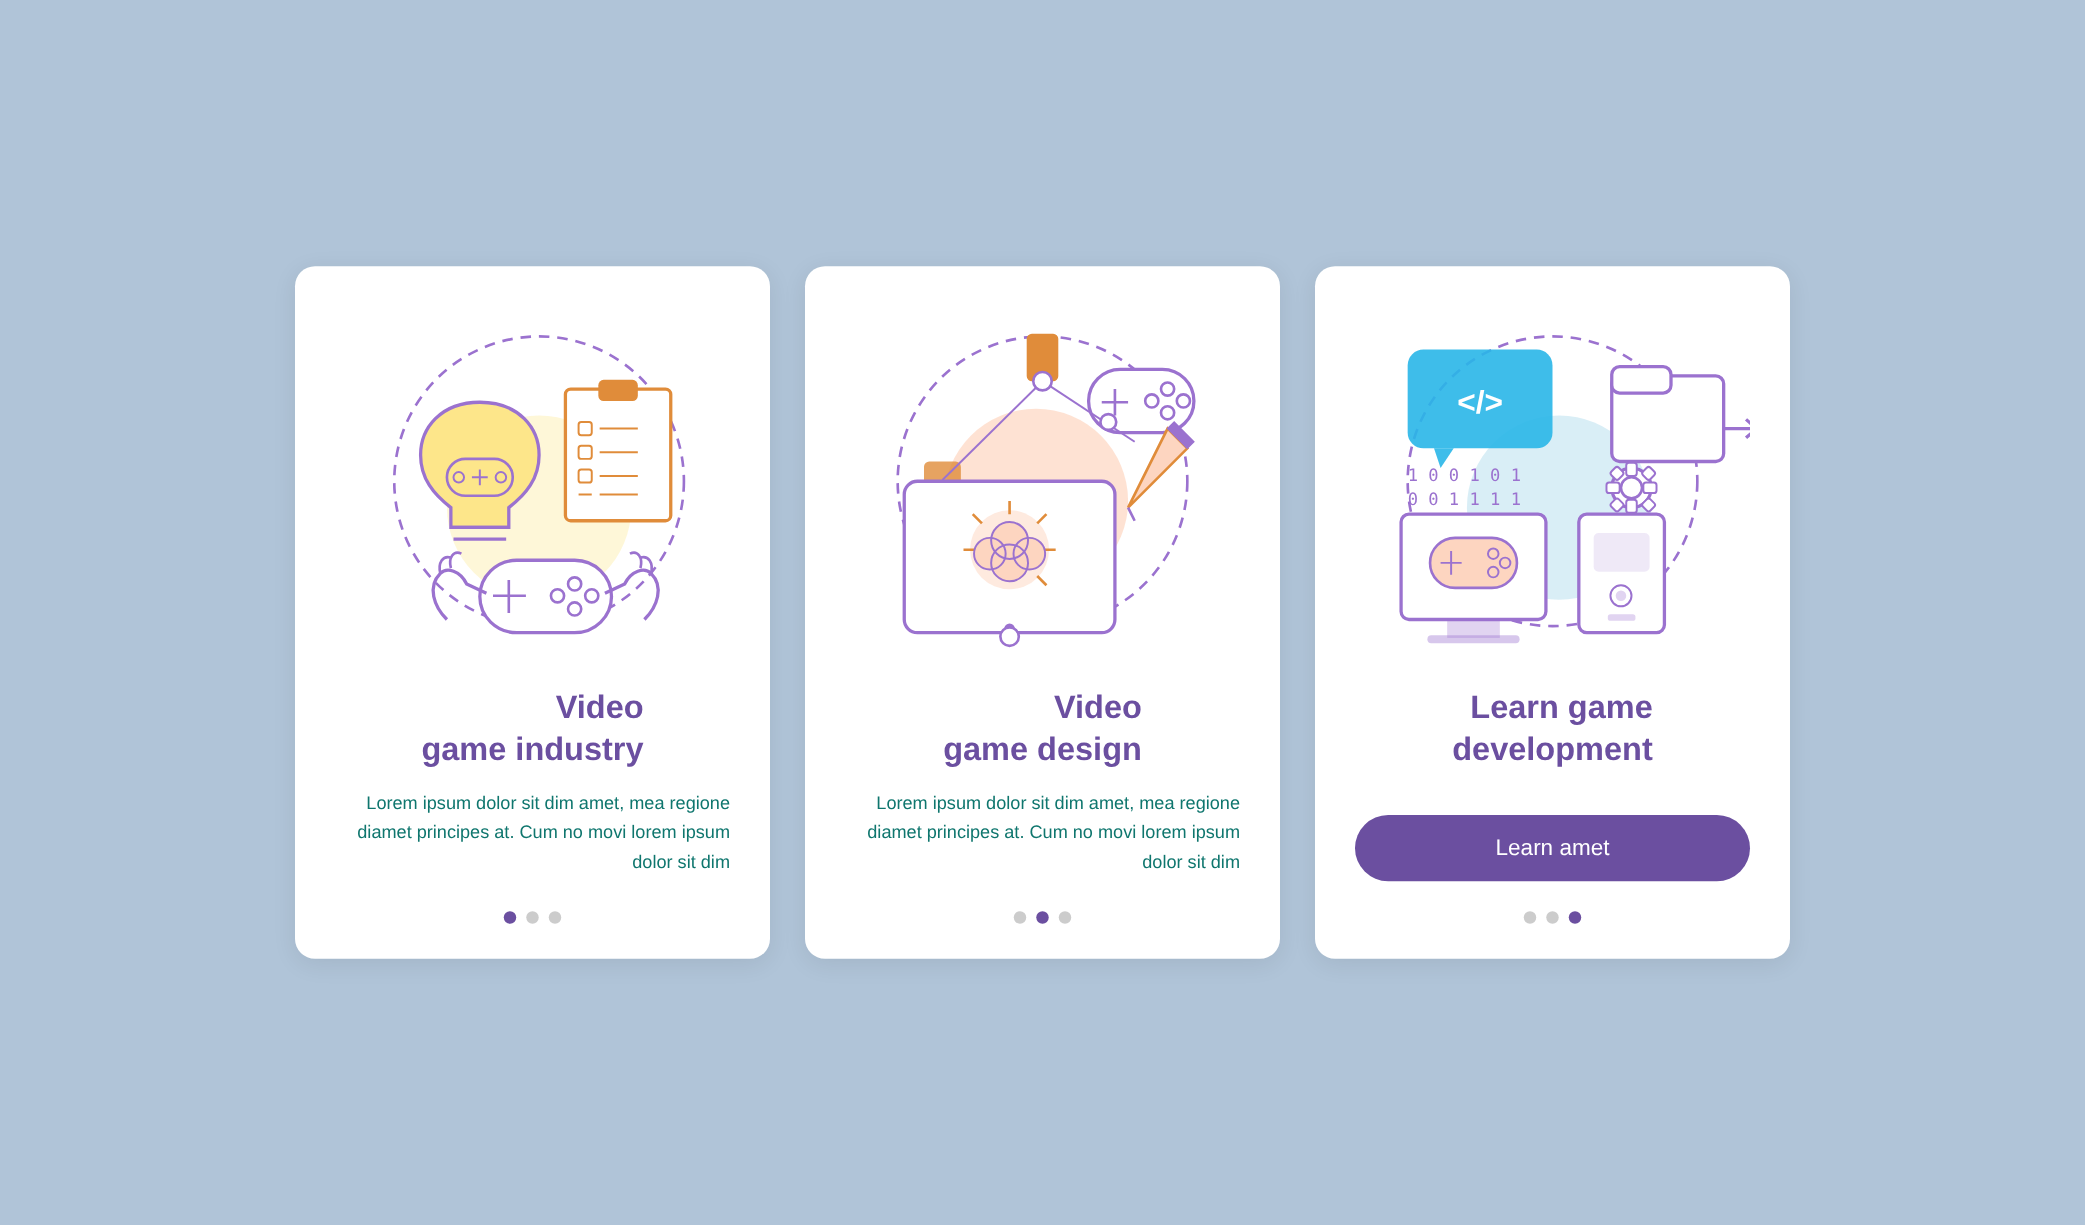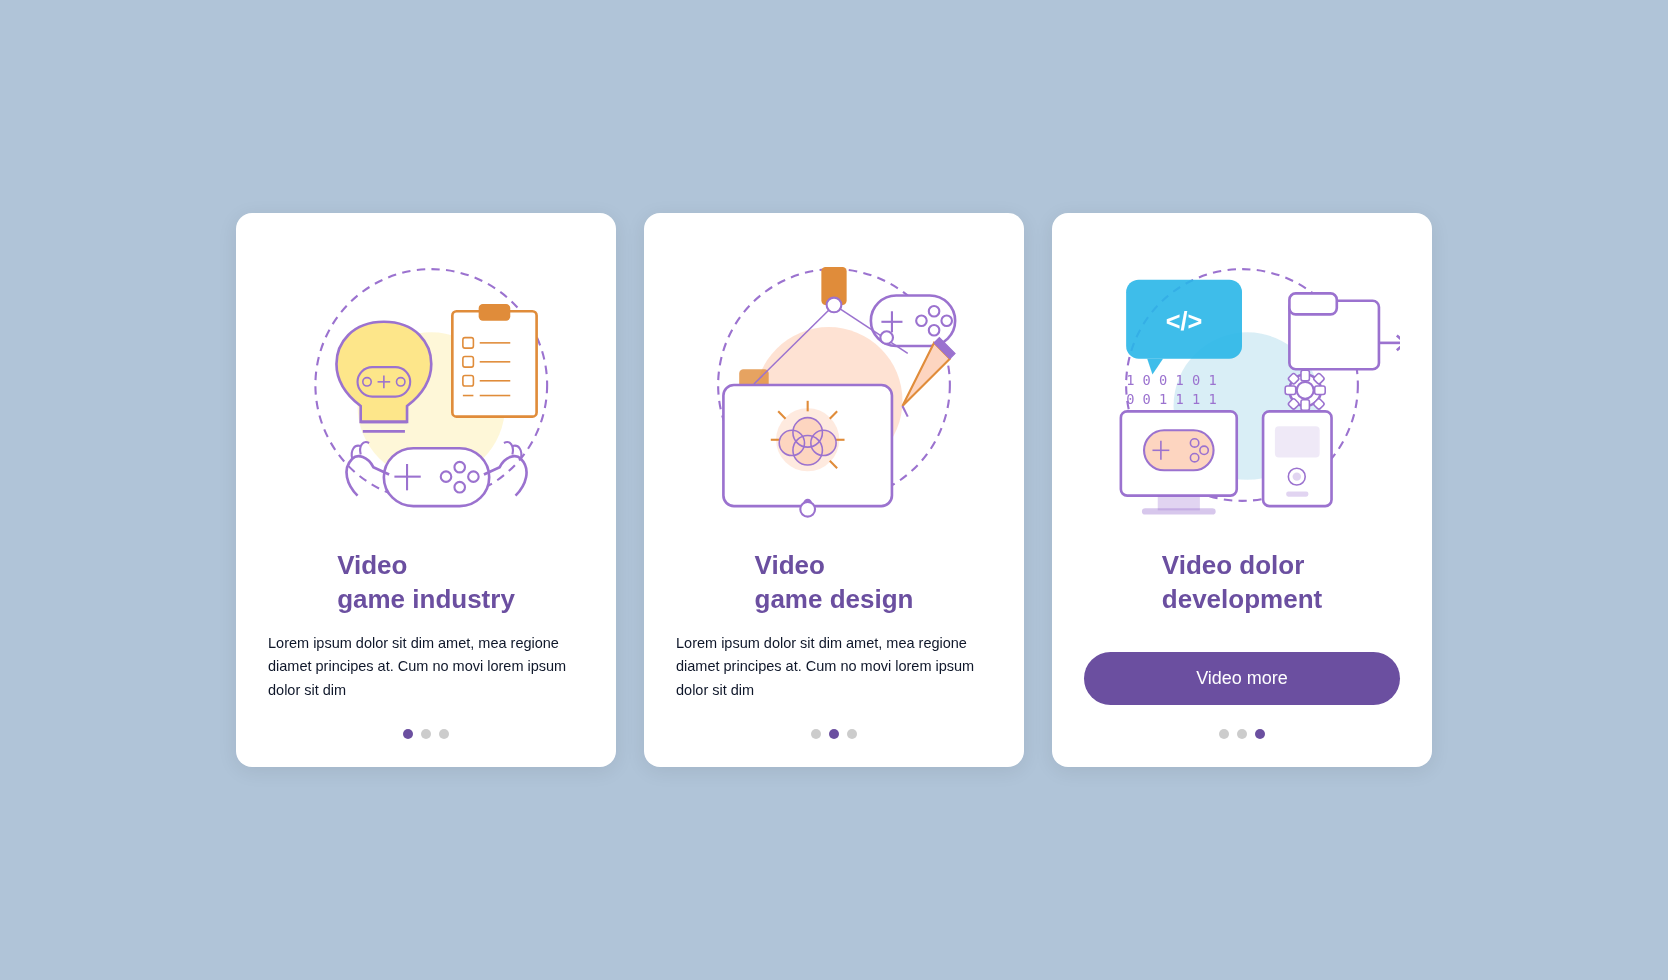--- a/index.html
+++ b/index.html
@@ -40,29 +40,29 @@
       justify-content: center;
       align-items: center;
       position: relative;
       margin-bottom: 24px;
     }
 
     .card-title {
       font-size: 26px;
       font-weight: 600;
       color: #6b4fa0;
-      text-align: left;
+      text-align: right;
       margin-bottom: 16px;
       line-height: 1.3;
     }
 
     .card-text {
       font-size: 14.5px;
-      color: #0f172a;
-      text-align: left;
+      color: #0f766e;
+      text-align: right;
       line-height: 1.6;
       width: 100%;
       flex: 1;
     }
 
     .dots-container {
       display: flex;
       gap: 8px;
       margin-top: 24px;
       align-items: center;
@@ -303,23 +303,23 @@
 
         <g transform="translate(170, 155)">
           <rect x="0" y="0" width="65" height="90" rx="6" fill="#fff" stroke="#9b72cf" stroke-width="2.5"></rect>
           <rect x="12" y="15" width="41" height="28" rx="3" fill="#9b72cf" opacity="0.15" stroke="#9b72cf" stroke-width="1.5"></rect>
           <circle cx="32" cy="62" r="8" fill="none" stroke="#9b72cf" stroke-width="1.5"></circle>
           <circle cx="32" cy="62" r="4" fill="#9b72cf" opacity="0.3"></circle>
           <rect x="22" y="76" width="21" height="5" rx="2" fill="#9b72cf" opacity="0.3"></rect>
         </g>
       </svg>
     </div>
-    <div class="card-title" style="white-space:pre-line;">Video dolor
+    <div class="card-title" style="white-space:pre-line;">Learn game
 development</div>
-    <button class="learn-more-btn">Video more</button>
+    <button class="learn-more-btn">Learn amet</button>
     <div class="dots-container">
       <div class="dot"></div>
       <div class="dot"></div>
       <div class="dot active"></div>
     </div>
   </div>
 
 </div>
 
 </body></html>

